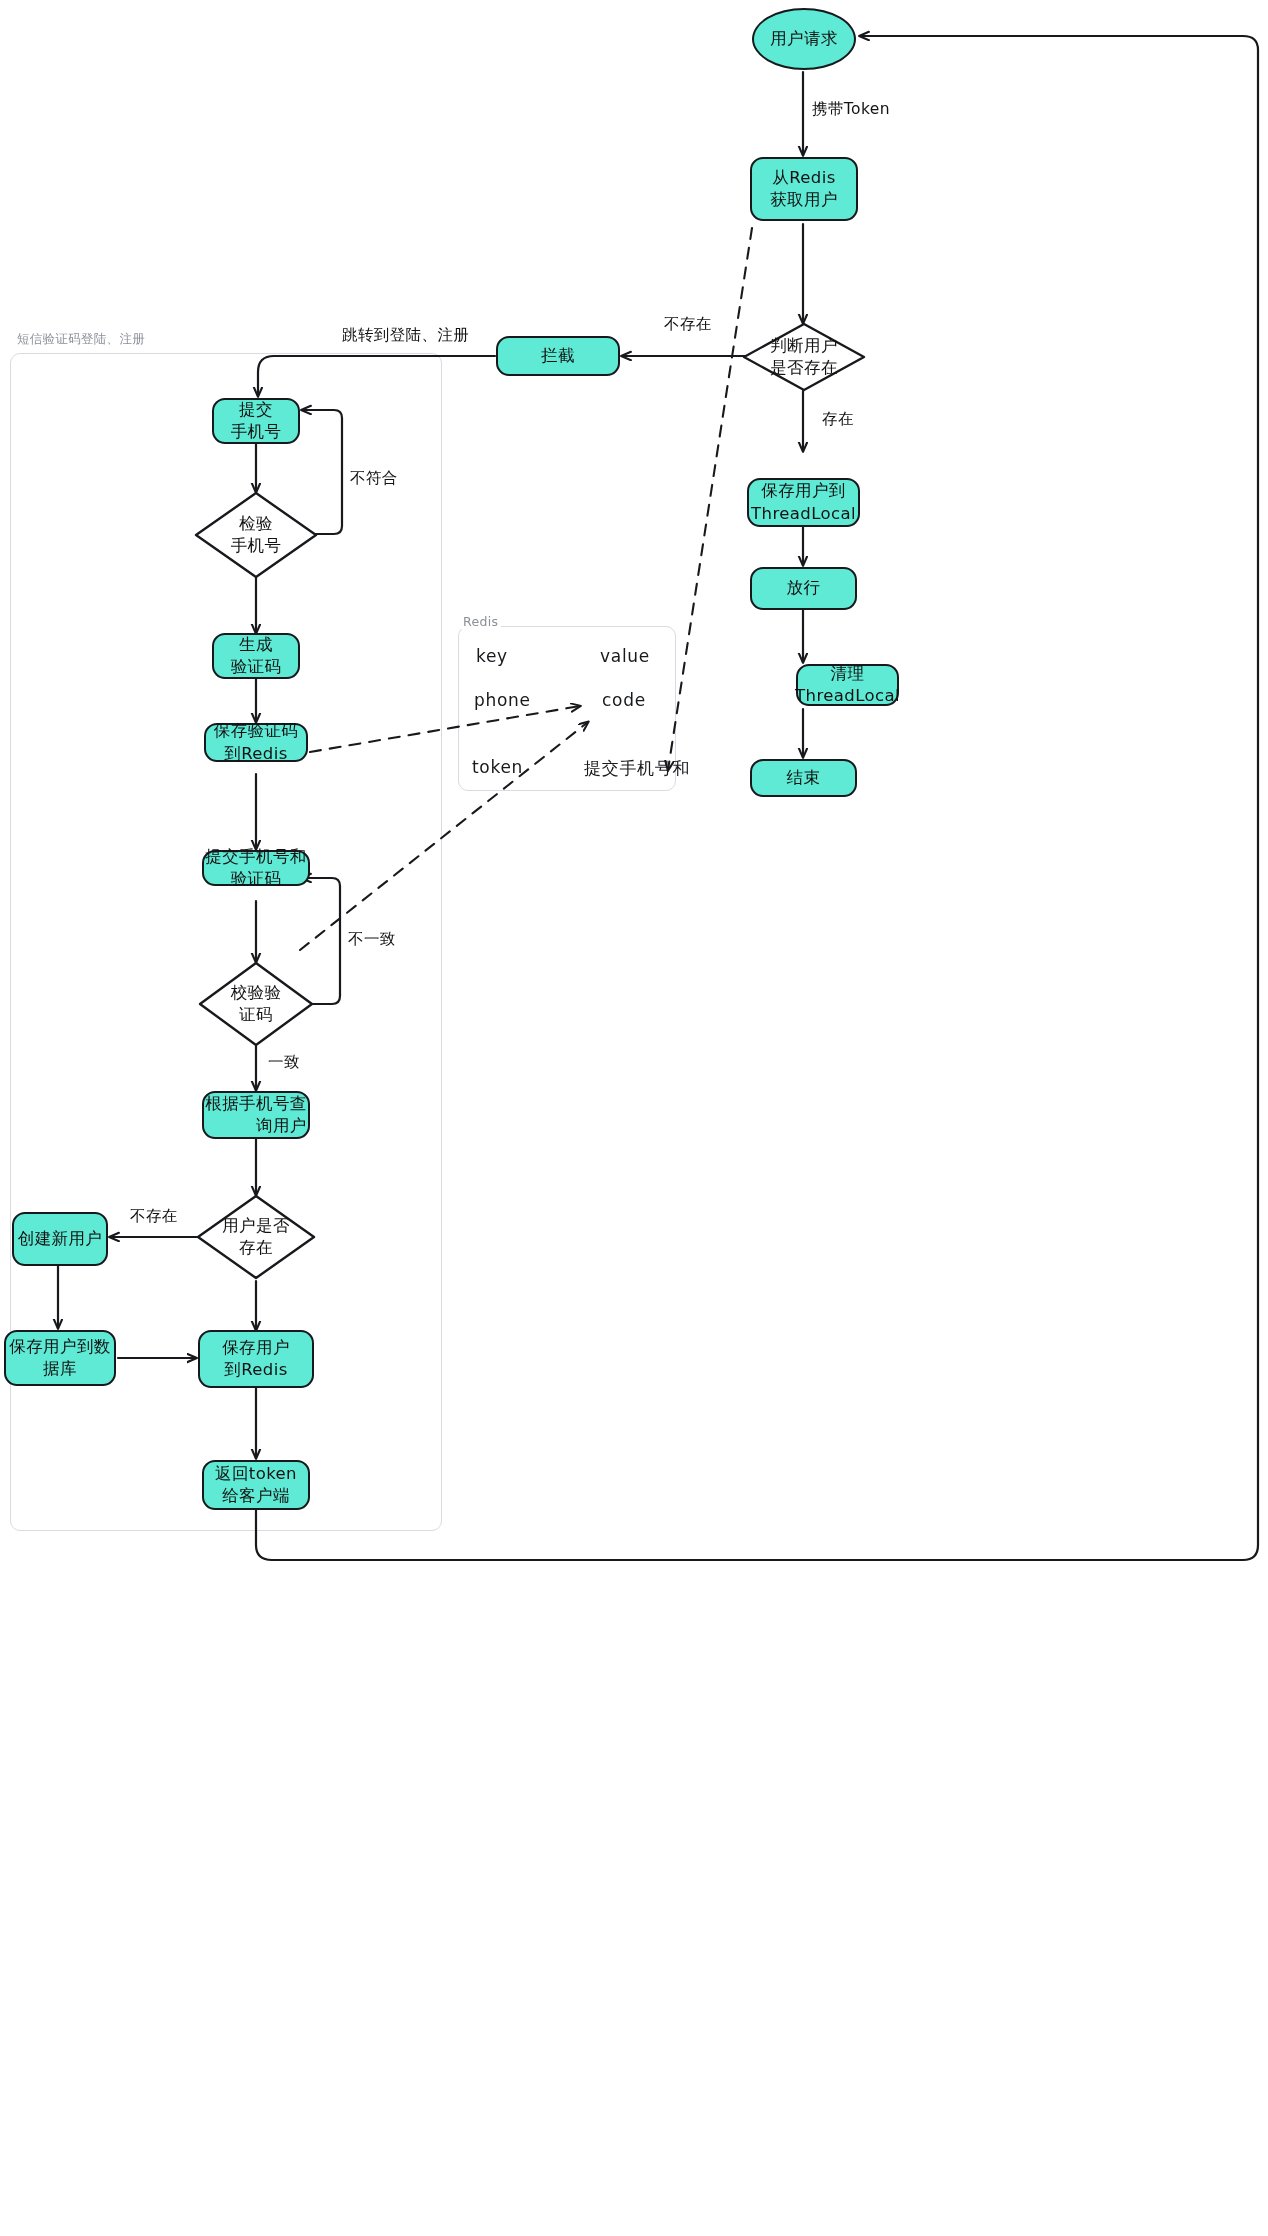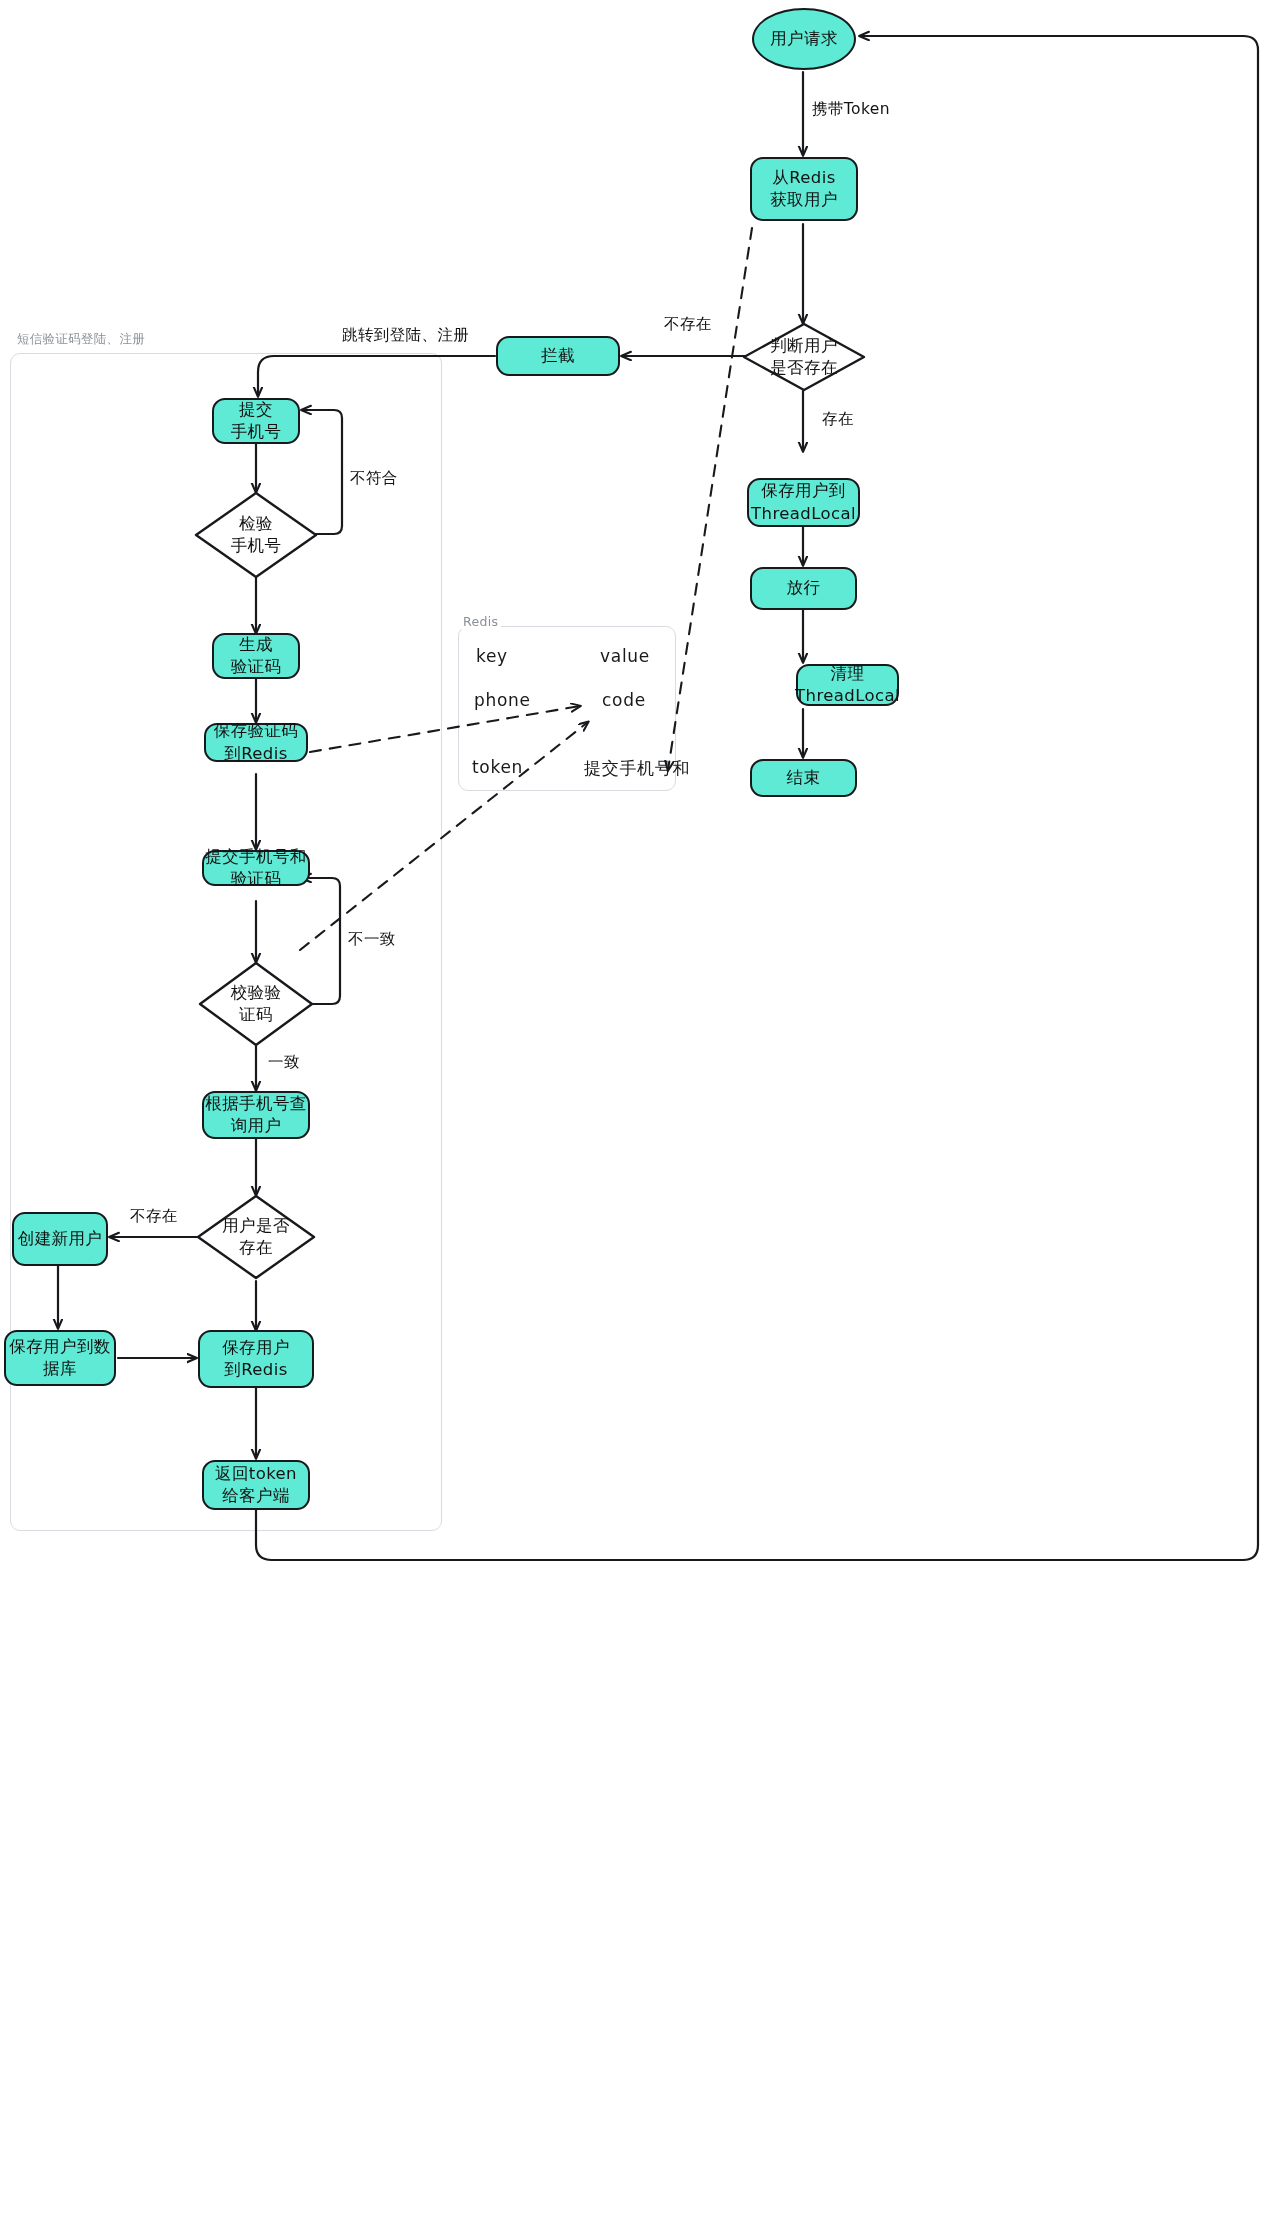--- a/index.html
+++ b/index.html
@@ -239,21 +239,21 @@
       <path d="M58,2 L114,43 L58,84 L2,43 Z" fill="#ffffff" stroke="#17191c" stroke-width="2.4" stroke-linejoin="round"></path>
     </svg>
     <div class="dtext">校验验
 证码</div>
   </div>
 
   <div class="edge-label" style="left:348px;top:929px;">不一致</div>
 
   <div class="edge-label" style="left:268px;top:1052px;">一致</div>
 
-  <div class="node proc" style="left:202px;top:1091px;width:108px;height:48px;">根据手机号查
+  <div class="node proc" style="left:202px;top:1091px;width:108px;height:48px;text-align:right;">根据手机号查
 询用户</div>
 
   <div class="dia-wrap" style="left:196px;top:1194px;width:120px;height:86px;">
     <svg class="dshape" viewBox="0 0 120 86" preserveAspectRatio="none">
       <path d="M60,2 L118,43 L60,84 L2,43 Z" fill="#ffffff" stroke="#17191c" stroke-width="2.4" stroke-linejoin="round"></path>
     </svg>
     <div class="dtext">用户是否
 存在</div>
   </div>
 

